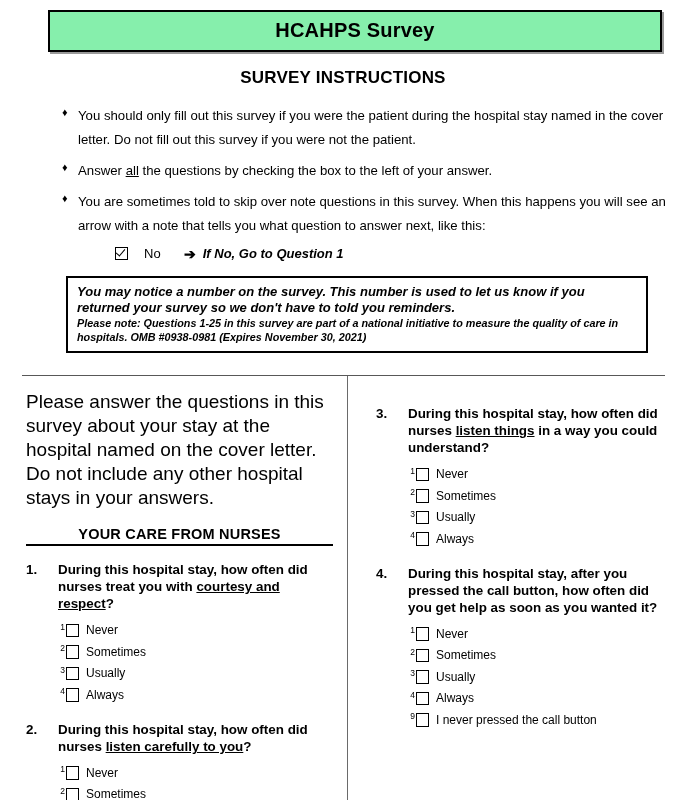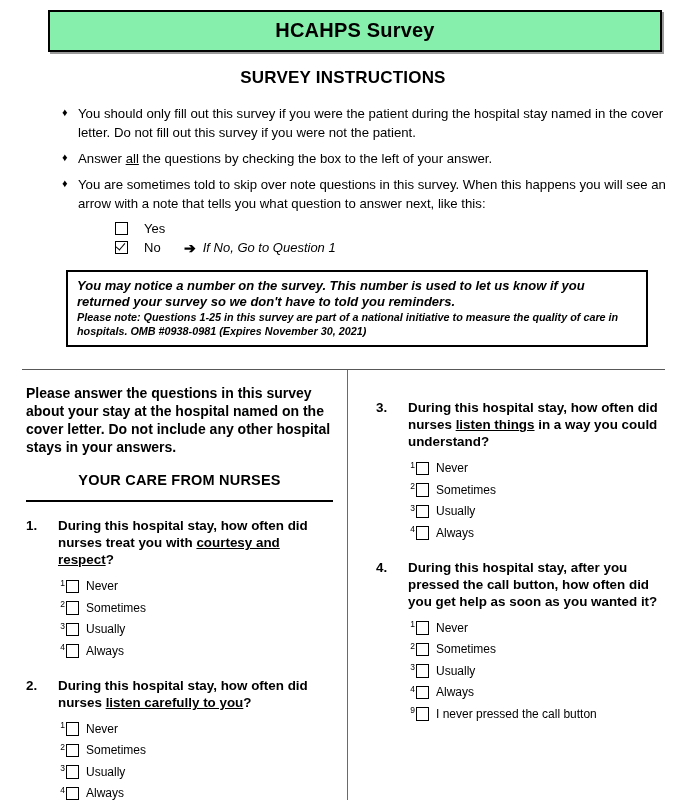--- a/index.html
+++ b/index.html
@@ -54,21 +54,21 @@
   }
   .bullet-mark {
     width: 16px;
     flex: 0 0 16px;
     font-size: 11px;
     line-height: 16px;
     color: #000;
   }
   .bullet-text {
     font-size: 13.2px;
-    line-height: 19px;
+    line-height: 24px;
     flex: 1;
   }
   .u { text-decoration: underline; }
 
   
   .example-block {
     margin: 6px 0 0 115px;
   }
   .example-row {
     display: flex;
@@ -100,21 +100,21 @@
     margin-left: 16px;
     width: 38px;
   }
   .ex-arrow {
     font-size: 14px;
     font-weight: bold;
     margin-left: 2px;
   }
   .ex-note {
     font-size: 13px;
-    font-weight: normal;
+    font-weight: bold;
     font-style: italic;
     margin-left: 7px;
   }
 
   
   .note-box {
     margin: 14px 38px 0 66px;
     border: 2px solid #000;
     padding: 6px 9px 7px 9px;
     background: #fff;
@@ -151,30 +151,30 @@
     padding: 14px 14px 0 4px;
   }
   .col-right {
     width: 318px;
     padding: 14px 0 0 28px;
     border-left: 1.4px solid #6a6a6a;
   }
 
   
   .intro {
-    font-size: 14px;
-    font-weight: bold;
-    line-height: 18px;
+    font-size: 19px;
+    font-weight: normal;
+    line-height: 24px;
   }
   .section-title {
     text-align: center;
     font-size: 14.5px;
     font-weight: bold;
     margin-top: 16px;
-    padding-bottom: 12px;
+    padding-bottom: 2px;
     border-bottom: 2.2px solid #000;
     letter-spacing: 0.2px;
   }
 
   
   .question {
     display: flex;
     margin-top: 15px;
   }
   .q-num {
@@ -243,24 +243,20 @@
       <span class="bullet-text">Answer <span class="u">all</span> the questions by checking the box to the left of your answer.</span>
     </div>
     <div class="bullet-row">
       <span class="bullet-mark">♦</span>
       <span class="bullet-text">You are sometimes told to skip over note questions in this survey. When this happens you will see an arrow with a note that tells you what question to answer next, like this:</span>
     </div>
   </div>
 
 <div class="example-block">
   <div class="example-row">
-    <span class="ex-box" id="ex-box-yes"></span>
-    <span class="ex-label">Yes</span>
-  </div>
-  <div class="example-row">
     <span class="ex-box checked" id="ex-box-no"></span>
     <span class="ex-label">No</span>
     <span class="ex-arrow">➔</span>
     <span class="ex-note">If No, Go to Question 1</span>
   </div>
 </div>
 
 <div class="note-box">
   <div class="note-main">You may notice a number on the survey. This number is used to let us know if you returned your survey so we don't have to told you reminders.</div>
   <div class="note-sub">Please note: Questions 1-25 in this survey are part of a national initiative to measure the quality of care in hospitals. OMB #0938-0981 (Expires November 30, 2021)</div>

